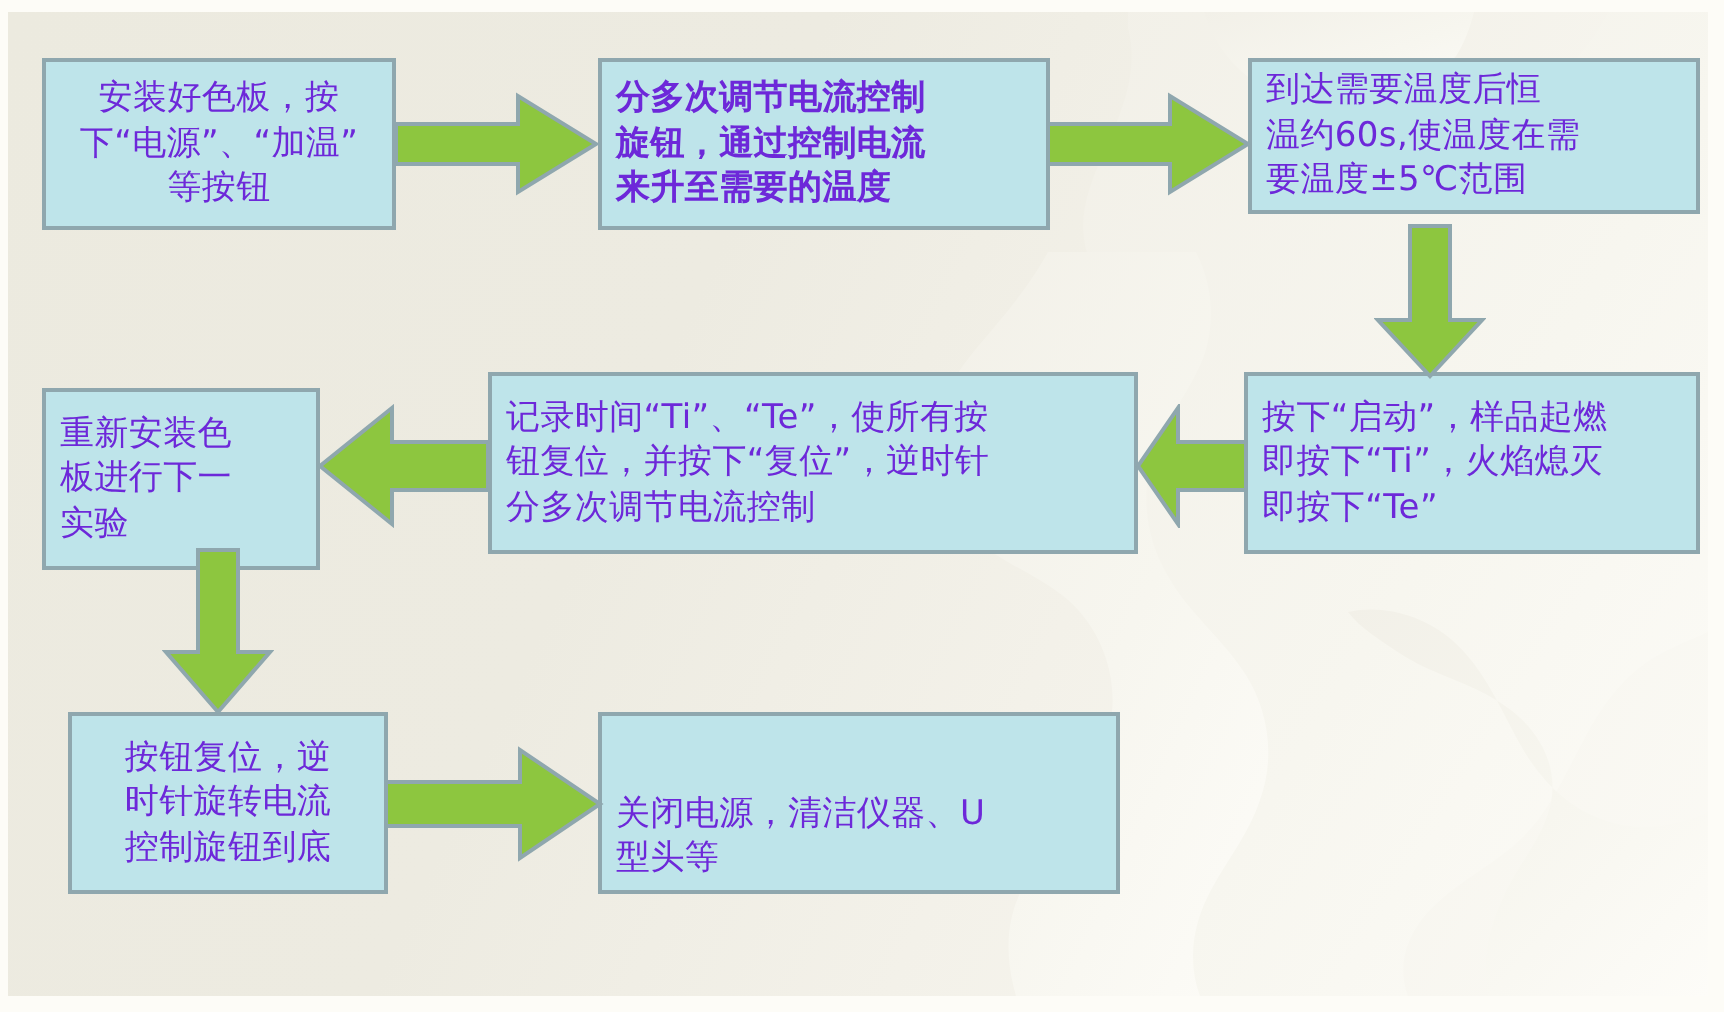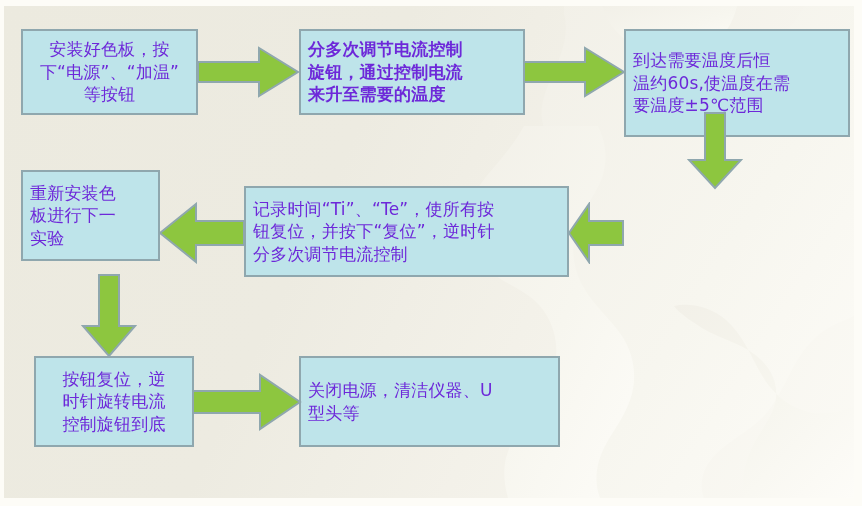--- a/index.html
+++ b/index.html
@@ -46,28 +46,28 @@
   }
   .node .txt{ width:100%; white-space:pre-line; }
   .node.center .txt{ text-align:center; }
 
   .arrow{position:absolute;}
   .arrow svg{display:block;}
 
   
   #n1{left:17px;top:23px;width:177px;height:86px;}
   #n2{left:295px;top:23px;width:226px;height:86px;}
-  #n3{left:620px;top:23px;width:226px;height:108px;}
-
-  #n4{left:17px;top:164px;width:139px;height:91px;}
+  #n3{left:620px;top:23px;width:226px;height:78px;}
+
+  #n4{left:17px;top:188px;width:139px;height:91px;}
   #n5{left:240px;top:180px;width:325px;height:91px;}
   #n6{left:618px;top:180px;width:228px;height:91px;}
 
   #n7{left:30px;top:350px;width:160px;height:91px;}
-  #n8{left:295px;top:350px;width:261px;height:91px;}
+  #n8{left:295px;top:350px;width:261px;height:91px;align-items:flex-end;}
 
   #a1{left:193px;top:40px;}
   #a2{left:519px;top:40px;}
   #a3{left:683px;top:106px;}
   #a4{left:563px;top:196px;}
   #a5{left:154px;top:196px;}
   #a6{left:77px;top:268px;}
   #a7{left:188px;top:367px;}
 </style>
 </head>
@@ -157,20 +157,25 @@
 旋钮，通过控制电流
 来升至需要的温度</span>
     </div>
 
     <div class="node" id="n3">
       <span class="txt" style="text-align: left;">到达需要温度后恒
 温约60s,使温度在需
 要温度±5℃范围</span>
     </div>
 
+    <div class="node" id="n6">
+      <span class="txt" style="text-align: left;">按下“启动”，样品起燃
+即按下“Ti”，火焰熄灭
+即按下“Te”</span>
+    </div>
 
     <div class="node" id="n5">
       <span class="txt" style="text-align: left;">记录时间“Ti”、“Te”，使所有按
 钮复位，并按下“复位”，逆时针
 分多次调节电流控制</span>
     </div>
 
     <div class="node" id="n4">
       <span class="txt" style="text-align: left;">重新安装色
 板进行下一

